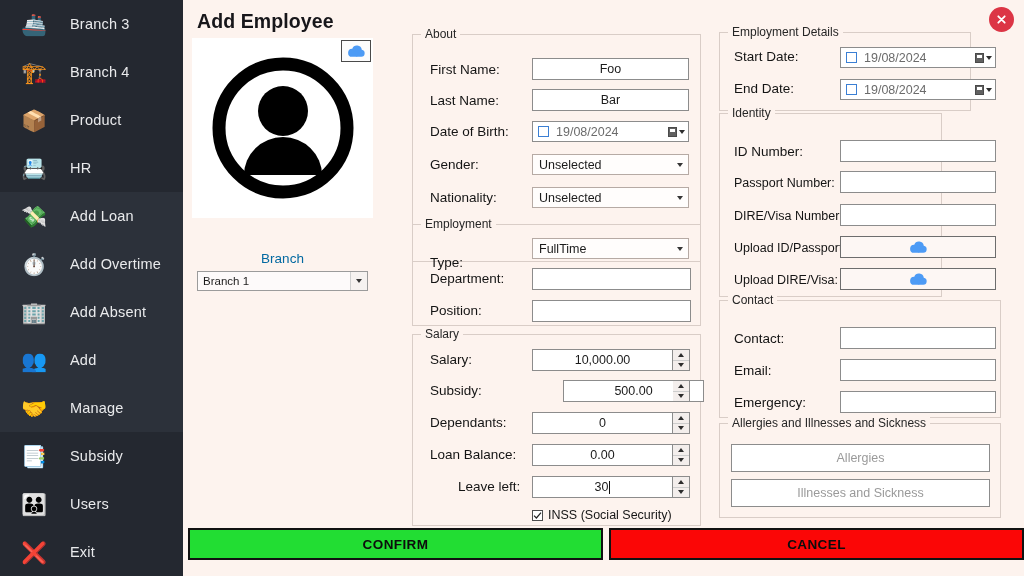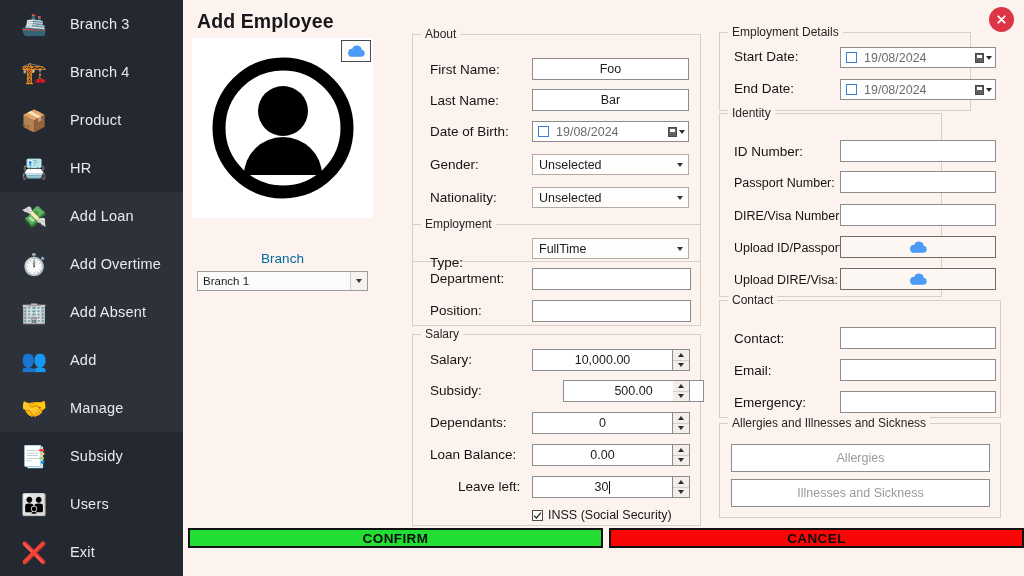--- a/index.html
+++ b/index.html
@@ -221,21 +221,21 @@
     position: absolute;
     background: #fdf7f4;
     border: 1px solid #6d6d6d;
     display: flex; align-items: center; justify-content: center;
     cursor: pointer;
   }
 
   
   .bigbtn {
     position: absolute;
-    height: 20px;
+    height: 32px;
     border: 2px solid #111;
     display: flex; align-items: center; justify-content: center;
     font-size: 13.5px; font-weight: bold; color: #0d0d0d;
     letter-spacing: .4px;
     cursor: pointer;
   }
   #confirm-btn { background: #22dd33; }
   #cancel-btn  { background: #fb0606; }
 </style>
 </head>

